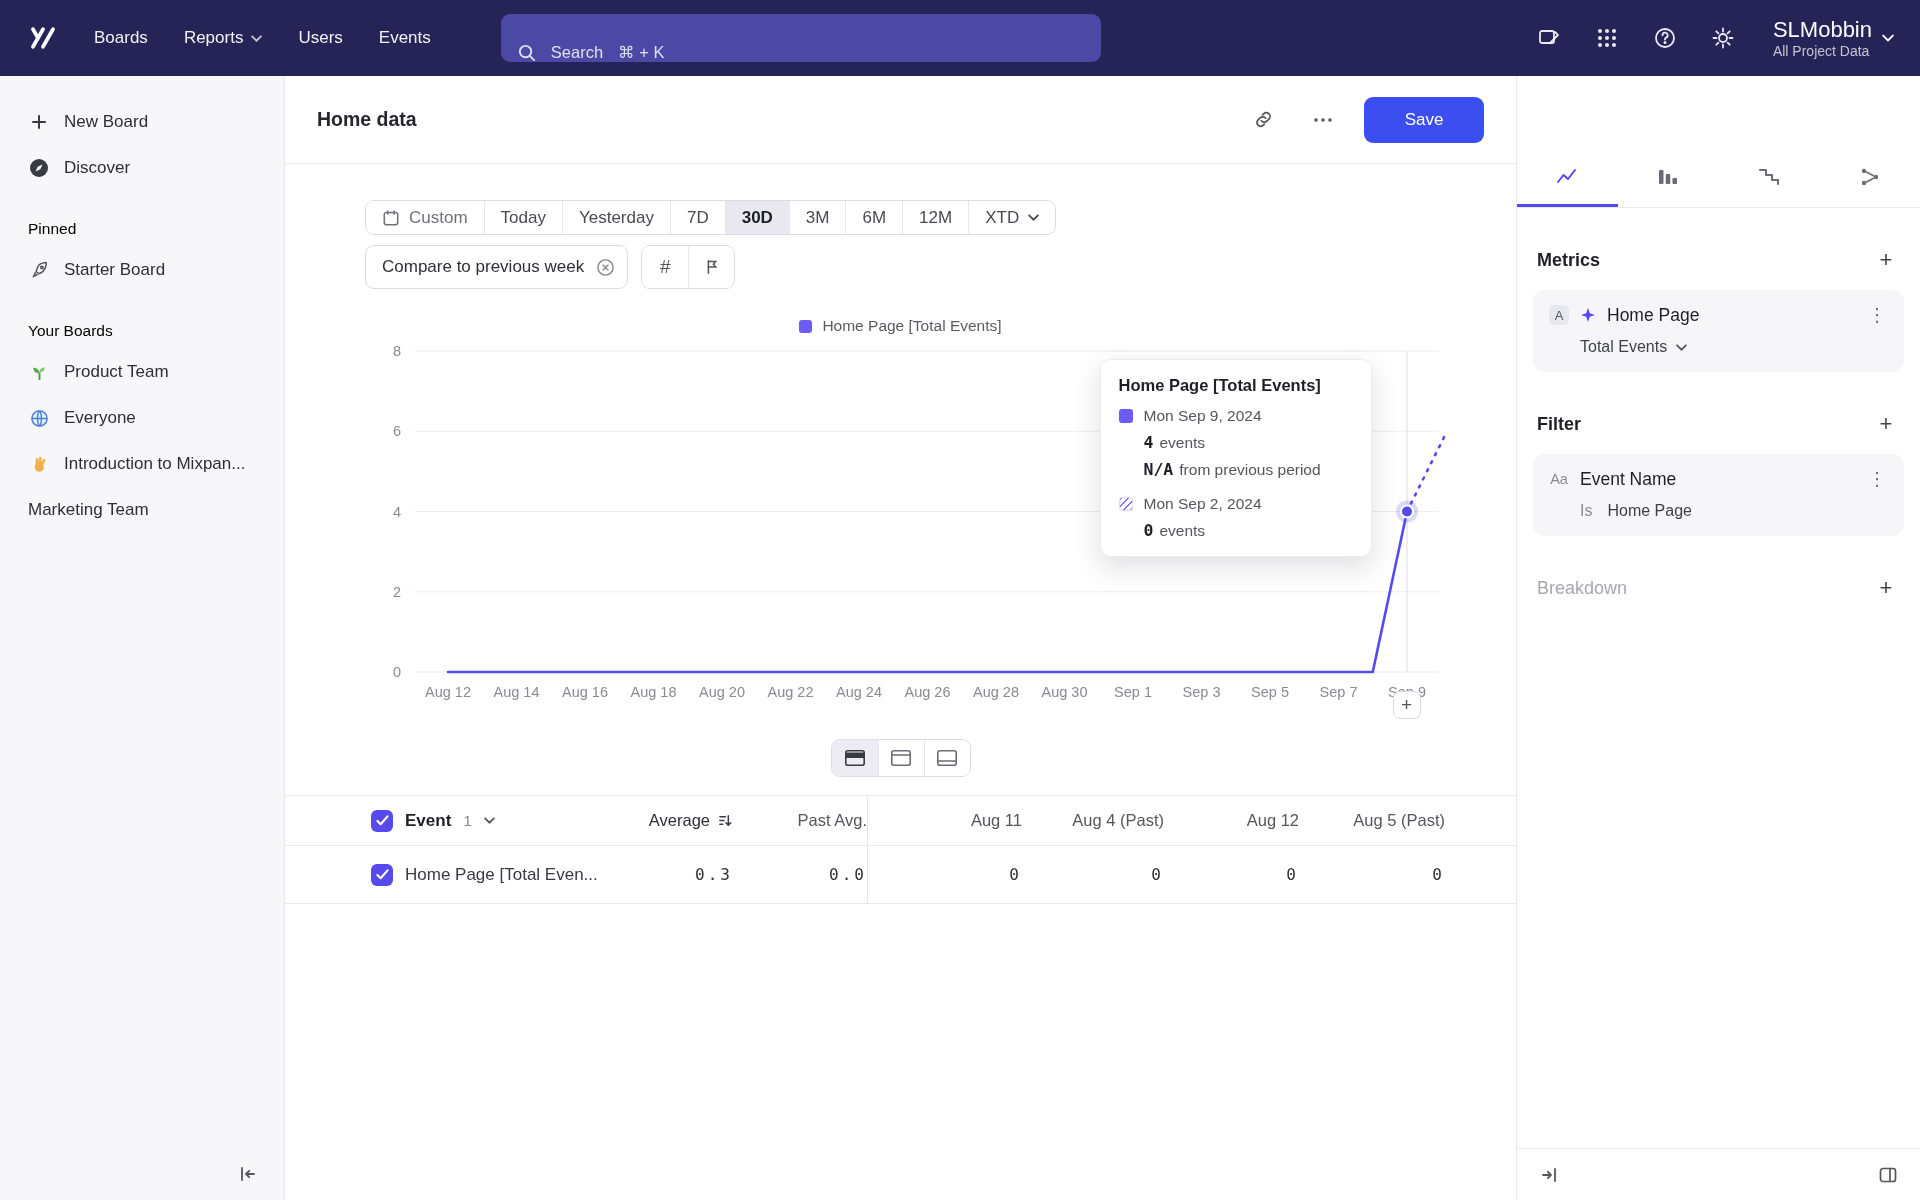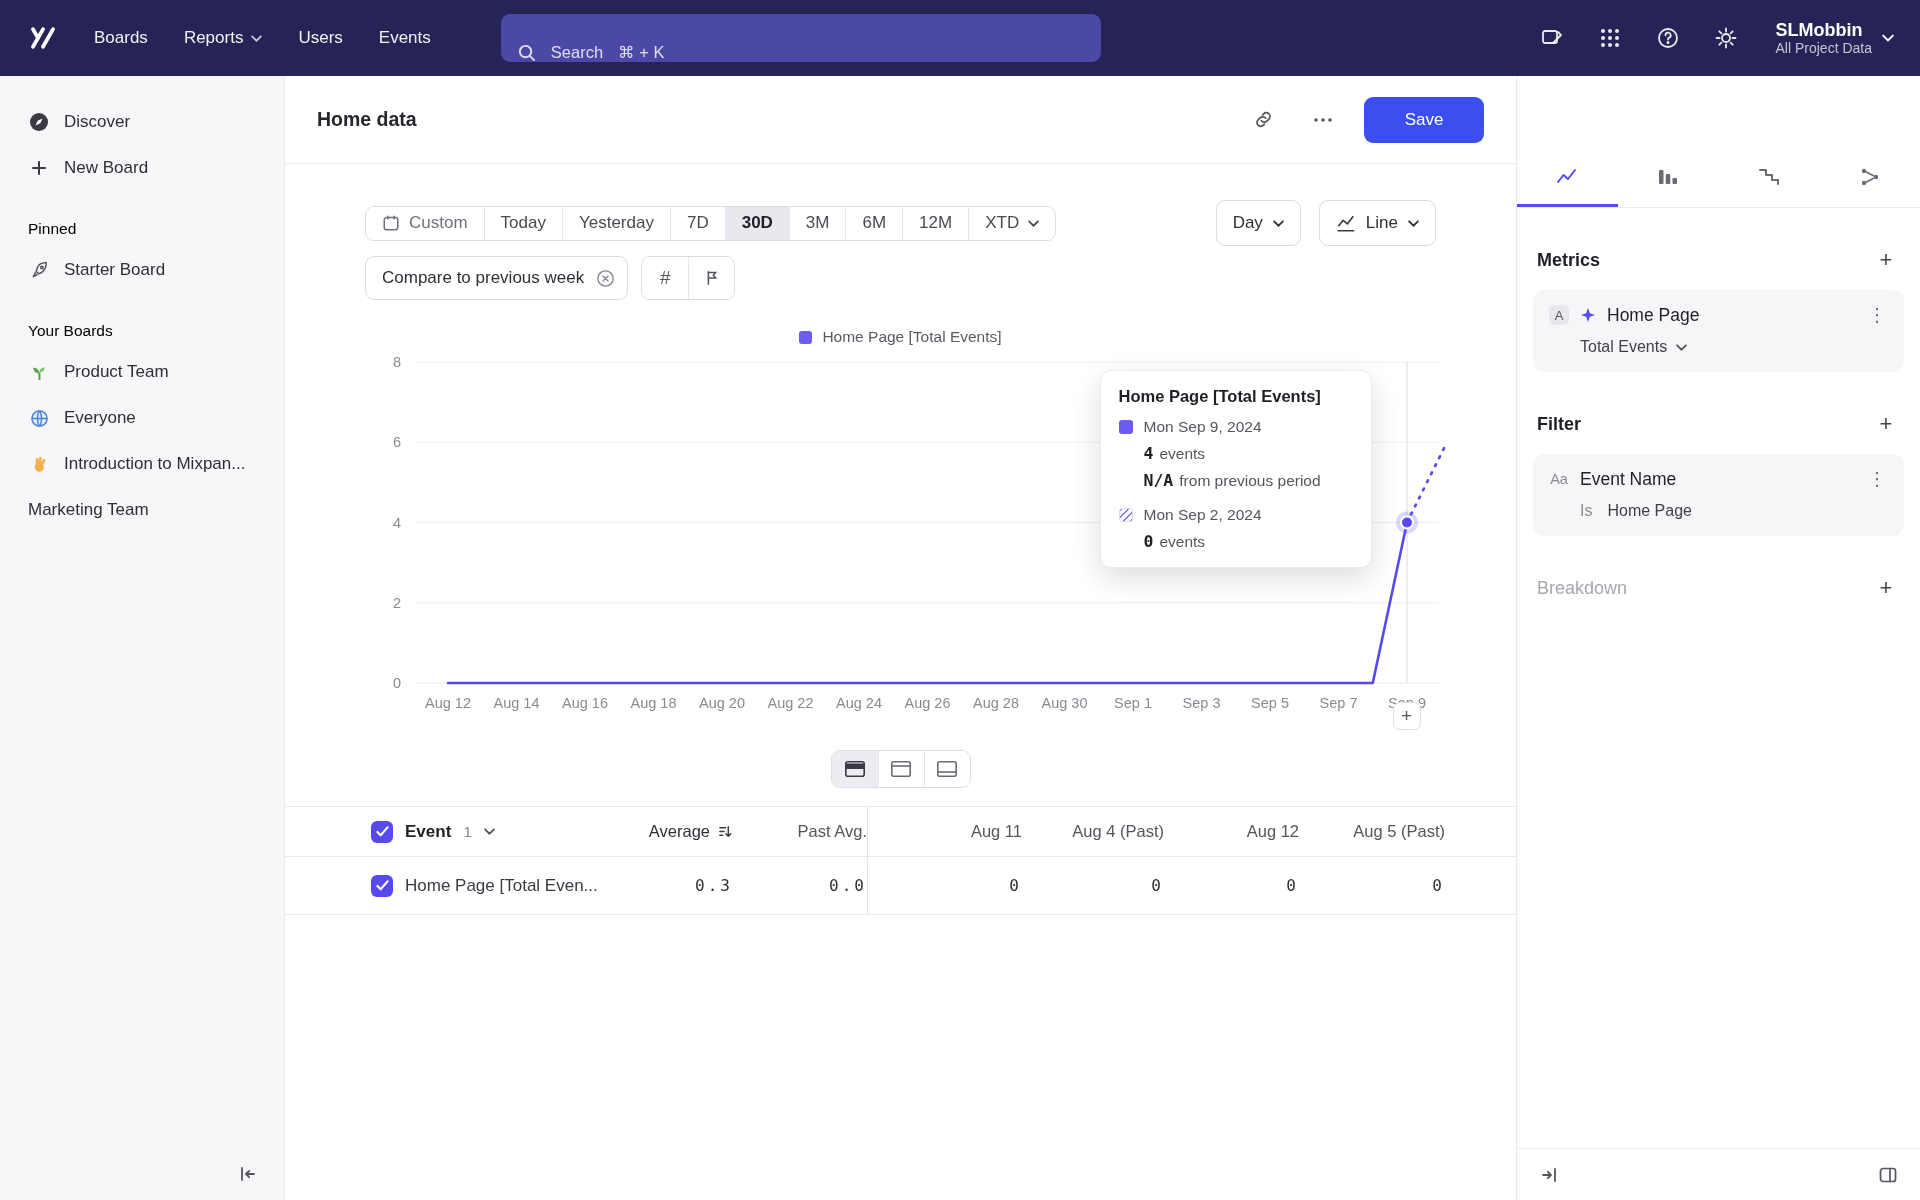--- a/index.html
+++ b/index.html
@@ -21,21 +21,21 @@
   
   .topnav{grid-column:1/4;background:var(--nav-bg);display:flex;align-items:center;padding:0 26px;color:#fff}
   .logo{width:34px;height:34px;display:flex;align-items:center;justify-content:center;margin-right:34px;cursor:pointer}
   .topnav nav{display:flex;align-items:center;gap:36px}
   .nav-link{display:flex;align-items:center;gap:8px;font-size:17px;color:rgba(255,255,255,.94);cursor:pointer;text-decoration:none}
   .nav-link svg{opacity:.8}
   .searchbar{flex:1;max-width:600px;margin:0 40px 0 70px;height:48px;background:var(--nav-search);border-radius:9px;display:flex;align-items:flex-end;padding:0 16px;gap:15px;color:rgba(255,255,255,.82);font-size:16.5px;cursor:text}
   .nav-right{display:flex;align-items:center;gap:30px;margin-left:auto}
   .nav-icon{width:28px;height:28px;display:flex;align-items:center;justify-content:center;color:rgba(255,255,255,.9);cursor:pointer}
   .user{display:flex;align-items:center;gap:10px;cursor:pointer;margin-left:6px}
-  .user .uname{font-size:18px;font-weight:700;line-height:1.15}
+  .user .uname{font-size:22px;font-weight:400;line-height:1.15}
   .user .uproj{font-size:14px;color:rgba(255,255,255,.72)}
   .chev{color:currentColor}
 
   
   .sidebar{background:var(--sidebar-bg);border-right:1px solid var(--border);padding-top:26px;position:relative}
   .side-item{display:flex;align-items:center;gap:14px;height:40px;margin-bottom:6px;padding:0 16px 0 28px;font-size:17px;color:#2E2E38;cursor:pointer}
   .side-item .s-icon{width:22px;height:22px;display:flex;align-items:center;justify-content:center;color:#3A3A44;flex:none}
   .side-section{font-size:15.5px;color:#000000;padding:26px 0 12px 28px}
   .side-item.noicon{padding-left:28px}
   .side-bottom{position:absolute;bottom:0;left:0;right:0;height:52px;display:flex;align-items:center;justify-content:flex-end;padding:0 26px;color:#55555E}
@@ -199,34 +199,34 @@
         <svg class="chev" width="12" height="8" viewBox="0 0 10 6">
             <path d="M1 1l4 4 4-4" fill="none" stroke="currentColor" stroke-width="1.6" stroke-linecap="round"></path>
           </svg>
       </div>
     </div>
   </header>
 
   <aside class="sidebar">
     <div class="side-item">
       <span class="s-icon">
+          <svg width="18" height="18" viewBox="0 0 18 18" fill="none" stroke="#3A3A44" stroke-width="2" stroke-linecap="round">
+            <path d="M9 3v12M3 9h12"></path>
+          </svg>
+        </span>
+      <span>New Board</span>
+    </div>
+    <div class="side-item">
+      <span class="s-icon">
           <svg width="20" height="20" viewBox="0 0 20 20">
             <circle cx="10" cy="10" r="9" fill="#3A3A44"></circle>
             <path d="M13.5 6.5l-2.2 4.8-4.8 2.2 2.2-4.8z" fill="#fff"></path>
           </svg>
         </span>
       <span>Discover</span>
-    </div>
-    <div class="side-item">
-      <span class="s-icon">
-          <svg width="18" height="18" viewBox="0 0 18 18" fill="none" stroke="#3A3A44" stroke-width="2" stroke-linecap="round">
-            <path d="M9 3v12M3 9h12"></path>
-          </svg>
-        </span>
-      <span>New Board</span>
     </div>
 
     <div class="side-section">Pinned</div>
     <div class="side-item">
       <span class="s-icon">
           <svg width="19" height="19" viewBox="0 0 20 20" fill="none" stroke="#55555E" stroke-width="1.6" stroke-linejoin="round">
             <path d="M11 3c3-1.5 6-1.5 6-1.5S17.5 4.5 16 7.5 11 13 9 13.5L6.5 11C7 9 8 4.5 11 3z"></path>
             <circle cx="12.5" cy="6.8" r="1.3"></circle>
             <path d="M6 12l-2.5 4.5L8 14"></path>
           </svg>
@@ -308,38 +308,20 @@
           </button>
         <button class="seg-btn">Today</button>
         <button class="seg-btn">Yesterday</button>
         <button class="seg-btn">7D</button>
         <button class="seg-btn active">30D</button>
         <button class="seg-btn">3M</button>
         <button class="seg-btn">6M</button>
         <button class="seg-btn">12M</button>
         <button class="seg-btn">
           <span>XTD</span>
-          <svg class="chev" width="11" height="7" viewBox="0 0 10 6">
-              <path d="M1 1l4 4 4-4" fill="none" stroke="currentColor" stroke-width="1.6" stroke-linecap="round"></path>
-            </svg>
-          </button>
-      </div>
-      <div class="toolbar-right">
-        <button class="drop-btn">
-          <span>Day</span>
-          <svg class="chev" width="11" height="7" viewBox="0 0 10 6">
-              <path d="M1 1l4 4 4-4" fill="none" stroke="currentColor" stroke-width="1.6" stroke-linecap="round"></path>
-            </svg>
-          </button>
-        <button class="drop-btn">
-          <svg width="20" height="20" viewBox="0 0 22 22" fill="none" stroke="#3A3A44" stroke-width="1.8" stroke-linecap="round" stroke-linejoin="round">
-              <path d="M2.5 19.5h17"></path>
-              <path d="M3 14l5-6 4.5 4 6-8"></path>
-            </svg>
-          <span>Line</span>
           <svg class="chev" width="11" height="7" viewBox="0 0 10 6">
               <path d="M1 1l4 4 4-4" fill="none" stroke="currentColor" stroke-width="1.6" stroke-linecap="round"></path>
             </svg>
           </button>
       </div>
     </div>
 
     <div class="toolbar2">
       <div class="chip">
         <span>Compare to previous week</span>

